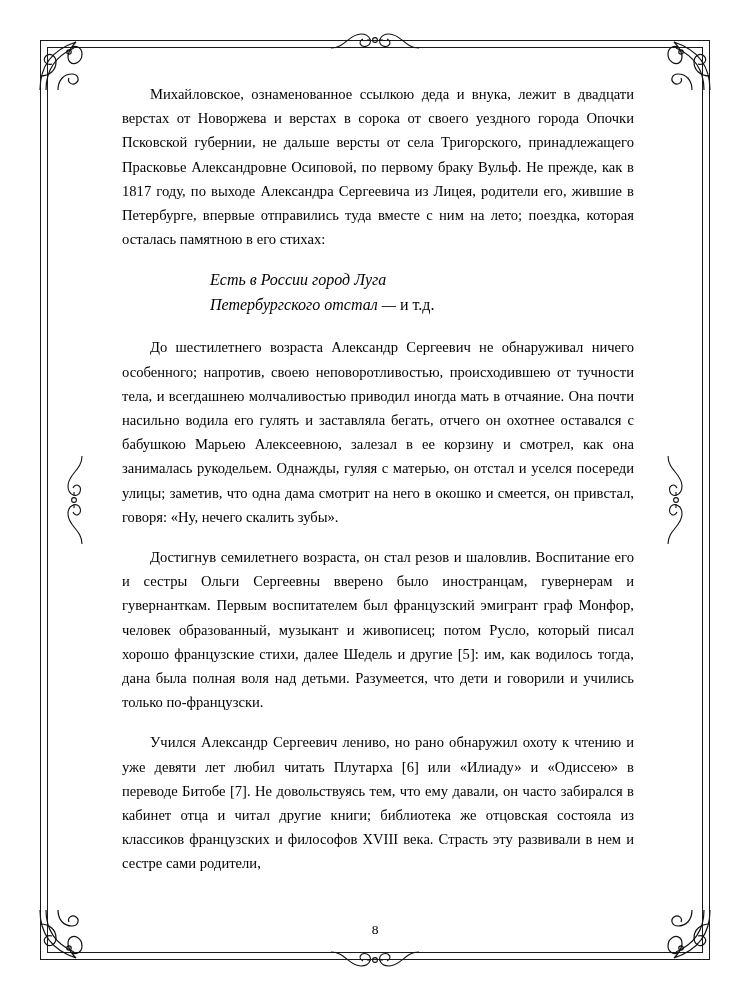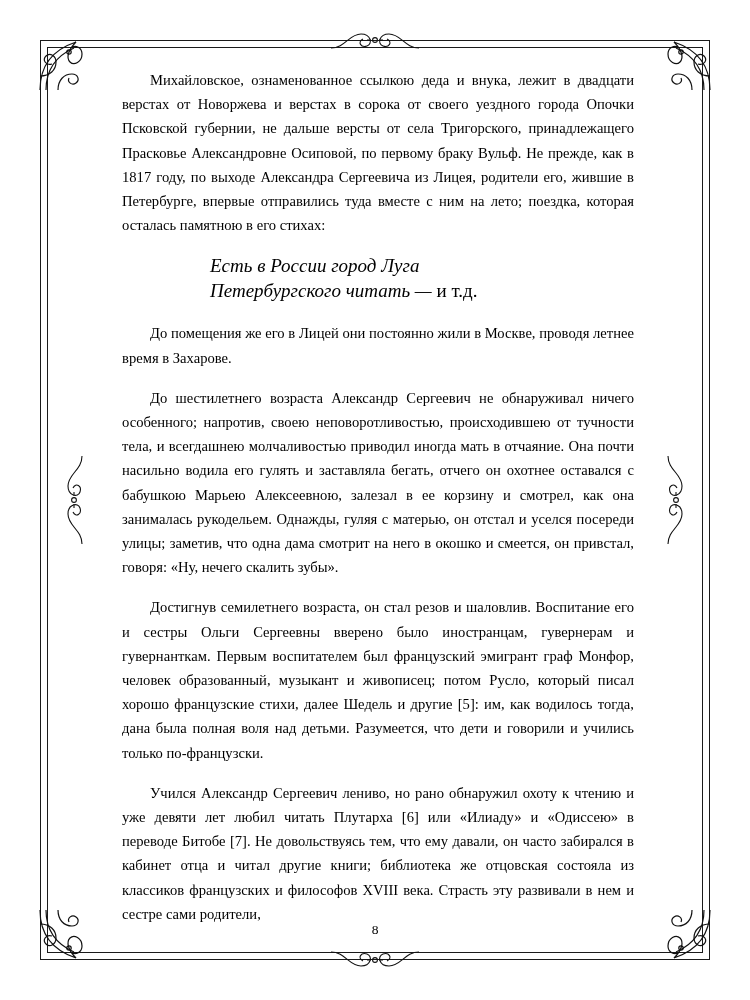--- a/index.html
+++ b/index.html
@@ -63,39 +63,39 @@
   .edge-orn svg { display: block; }
   .edge-orn.top    { left: 50%; top: 28px;  transform: translateX(-50%); }
   .edge-orn.bottom { left: 50%; bottom: 28px; transform: translateX(-50%) scaleY(-1); }
   .edge-orn.left   { left: 26px; top: 50%; transform: translateY(-50%) rotate(-90deg); }
   .edge-orn.right  { right: 26px; top: 50%; transform: translateY(-50%) rotate(90deg); }
 
   
   .content {
     position: absolute;
     left: 122px;
-    top: 68px;
+    top: 82px;
     width: 512px;
     height: 800px;
   }
   .para {
     margin: 0;
     text-align: justify;
     text-justify: inter-word;
     font-size: 14.6px;
     line-height: 24.2px;
     text-indent: 28px;
     hyphens: manual;
   }
   .para + .para { margin-top: 16px; }
 
   .verse {
     margin: 16px 0 18px 0;
     padding-left: 88px;
-    font-size: 19px;
+    font-size: 16px;
     line-height: 25px;
     font-style: italic;
   }
   .verse div { white-space: nowrap; }
   .verse .roman { font-style: normal; text-align: center; }
 
   .page-number {
     position: absolute;
     left: 0;
     right: 0;
@@ -182,24 +182,23 @@
       <path d="M40 12 L44 12 M52 12 L56 12"></path>
     </svg>
   </div>
 
   <div class="content">
 
     <p class="para">Михайловское, ознаменованное ссылкою деда и внука, лежит в двадцати верстах от Новоржева и верстах в сорока от своего уездного города Опочки Псковской губернии, не дальше версты от села Тригорского, принадлежащего Прасковье Александровне Осиповой, по первому браку Вульф. Не прежде, как в 1817 году, по выходе Александра Сергеевича из Лицея, родители его, жившие в Петербурге, впервые отправились туда вместе с ним на лето; поездка, которая осталась памятною в его стихах:</p>
 
     <div class="verse">
       <div>Есть в России город Луга</div>
-      <div><span>Петербургского читать — </span><span class="roman">и т.д.</span></div>
+      <div><span>Петербургского отстал — </span><span class="roman">и т.д.</span></div>
     </div>
 
-    <p class="para">До помещения же его в Лицей они постоянно жили в Москве, проводя летнее время в Захарове.</p>
     <p class="para">До шестилетнего возраста Александр Сергеевич не обнаруживал ничего особенного; напротив, своею неповоротливостью, происходившею от тучности тела, и всегдашнею молчаливостью приводил иногда мать в отчаяние. Она почти насильно водила его гулять и заставляла бегать, отчего он охотнее оставался с бабушкою Марьею Алексеевною, залезал в ее корзину и смотрел, как она занималась рукодельем. Однажды, гуляя с матерью, он отстал и уселся посереди улицы; заметив, что одна дама смотрит на него в окошко и смеется, он привстал, говоря: «Ну, нечего скалить зубы».</p>
     <p class="para">Достигнув семилетнего возраста, он стал резов и шаловлив. Воспитание его и сестры Ольги Сергеевны вверено было иностранцам, гувернерам и гувернанткам. Первым воспитателем был французский эмигрант граф Монфор, человек образованный, музыкант и живописец; потом Русло, который писал хорошо французские стихи, далее Шедель и другие [5]: им, как водилось тогда, дана была полная воля над детьми. Разумеется, что дети и говорили и учились только по-французски.</p>
     <p class="para">Учился Александр Сергеевич лениво, но рано обнаружил охоту к чтению и уже девяти лет любил читать Плутарха [6] или «Илиаду» и «Одиссею» в переводе Битобе [7]. Не довольствуясь тем, что ему давали, он часто забирался в кабинет отца и читал другие книги; библиотека же отцовская состояла из классиков французских и философов XVIII века. Страсть эту развивали в нем и сестре сами родители,</p>
 
   </div>
 
   <div class="page-number">8</div>
 
 </div>
 

